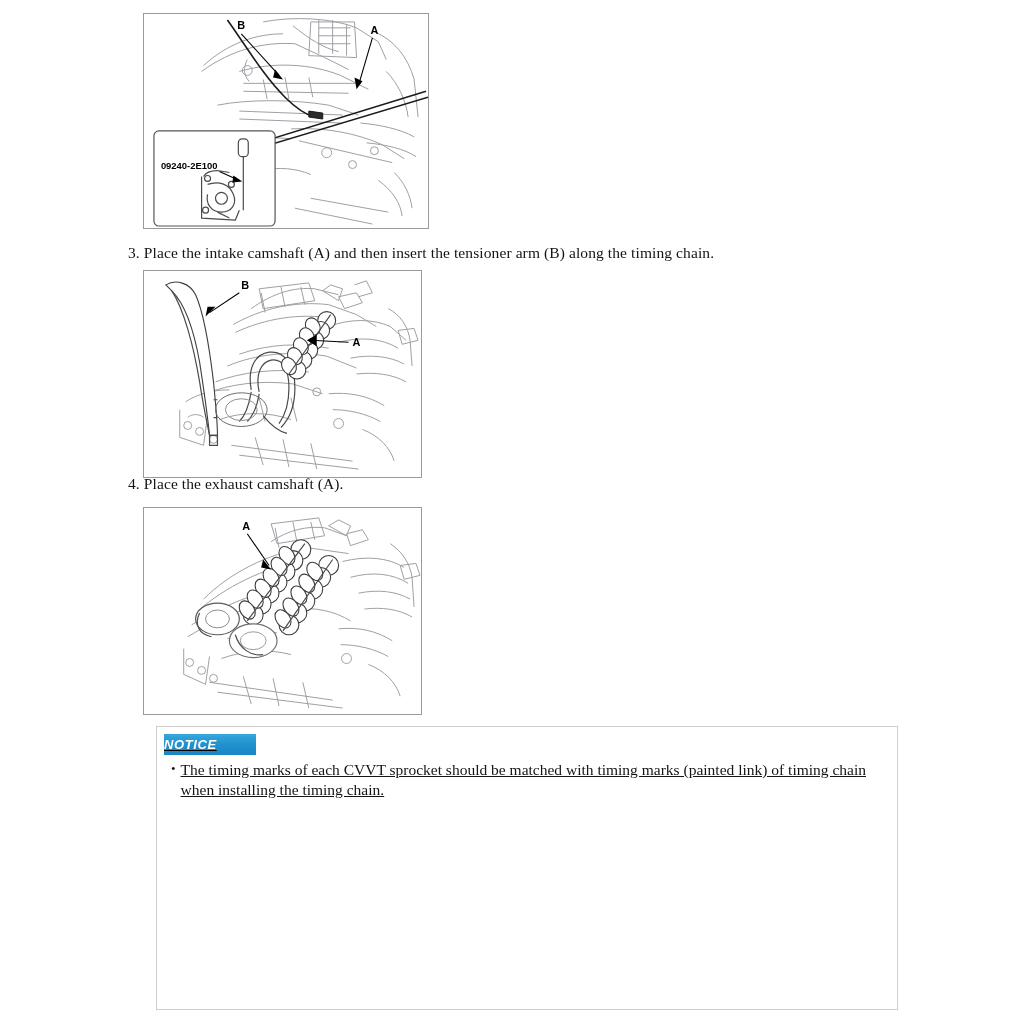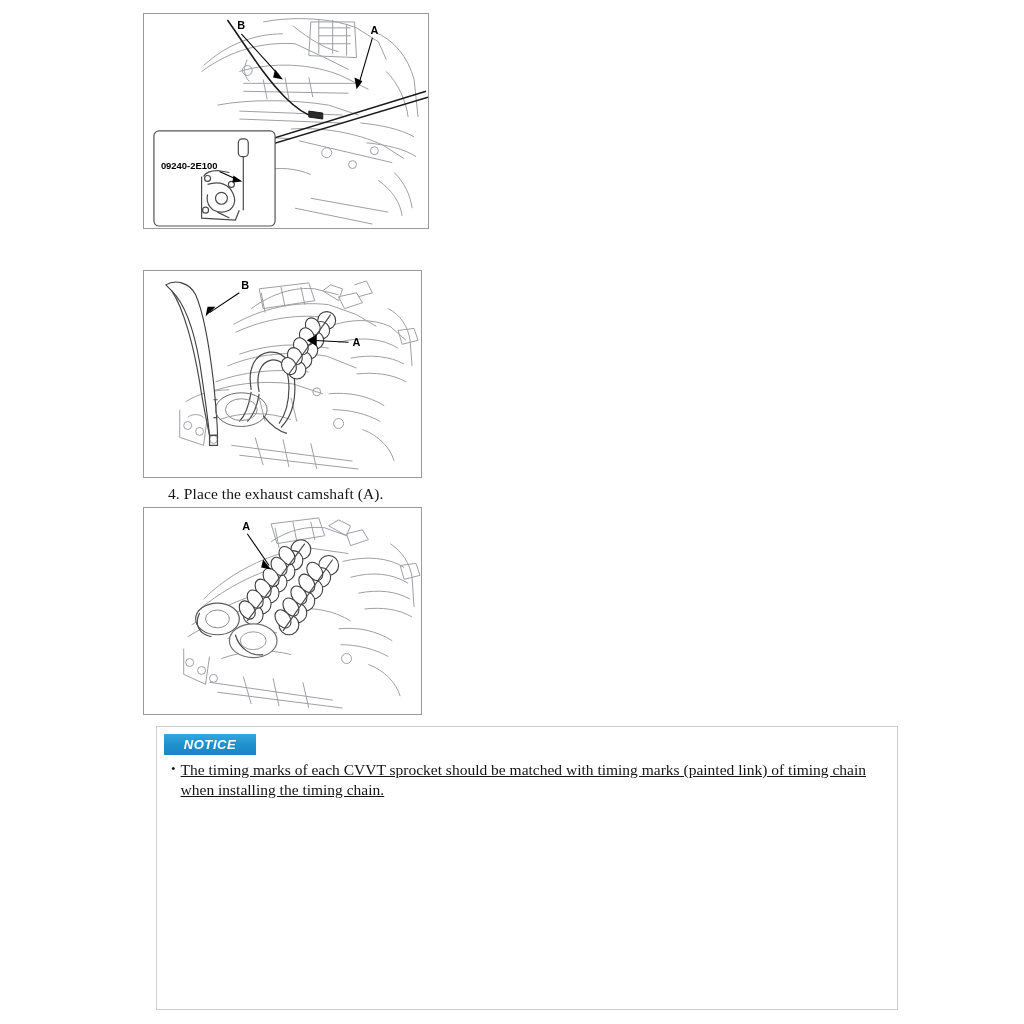--- a/index.html
+++ b/index.html
@@ -41,21 +41,21 @@
   .step {
     position: absolute;
     left: 128px;
     font-size: 15.5px;
     line-height: 1.25;
     letter-spacing: 0.1px;
     white-space: nowrap;
     color: #141414;
   }
   #step-3 { top: 243px; }
-  #step-4 { top: 484px; margin-left: 40px; }
+  #step-4 { top: 474px; }
 
   
   #notice-box {
     position: absolute;
     left: 156px;
     top: 726px;
     width: 742px;
     height: 284px;
     border: 1px solid #cfcfcf;
     box-sizing: border-box;
@@ -63,21 +63,22 @@
   }
   #notice-banner {
     position: absolute;
     left: 7px;
     top: 7px;
     width: 92px;
     height: 21px;
     background: linear-gradient(180deg, #37a6dd 0%, #1f8fcd 55%, #1c86c4 100%);
     display: flex;
     align-items: center;
-    justify-content: center;
+    justify-content: flex-start;
+    text-decoration: underline;
   }
   #notice-banner .label {
     color: #ffffff;
     font-family: "Liberation Sans", "DejaVu Sans", sans-serif;
     font-weight: bold;
     font-style: italic;
     font-size: 13px;
     letter-spacing: 0.6px;
   }
   #notice-body {
@@ -185,20 +186,21 @@
         <circle cx="62" cy="198" r="3"></circle>
         <circle cx="88" cy="172" r="3"></circle>
         <path d="M74 200 L86 206"></path>
       </g>
       <text class="partnum" x="17" y="156">09240-2E100</text>
       <path class="leader" d="M76 159 L96 168"></path>
       <path d="M90 163 L99 169 L89 170 Z" fill="#000"></path>
     </svg>
   </div>
 
+  <div class="step" id="step-3">3. Place the intake camshaft (A) and then insert the tensioner arm (B) along the timing chain.</div>
 
   <div class="figure" id="fig-tensioner">
     <svg viewBox="0 0 279 208" preserveAspectRatio="none">
 
       <g class="ln">
         <path d="M108 38 C130 22 152 16 172 18 L196 24"></path>
         <path d="M118 22 L122 42 M138 16 L142 36 M158 16 L162 34"></path>
         <path d="M116 18 L166 12 L172 30 L120 38 Z"></path>
         <path d="M180 20 L188 14 L200 18 L196 30 Z"></path>
         <path d="M196 26 L214 22 L220 32 L202 38 Z"></path>

